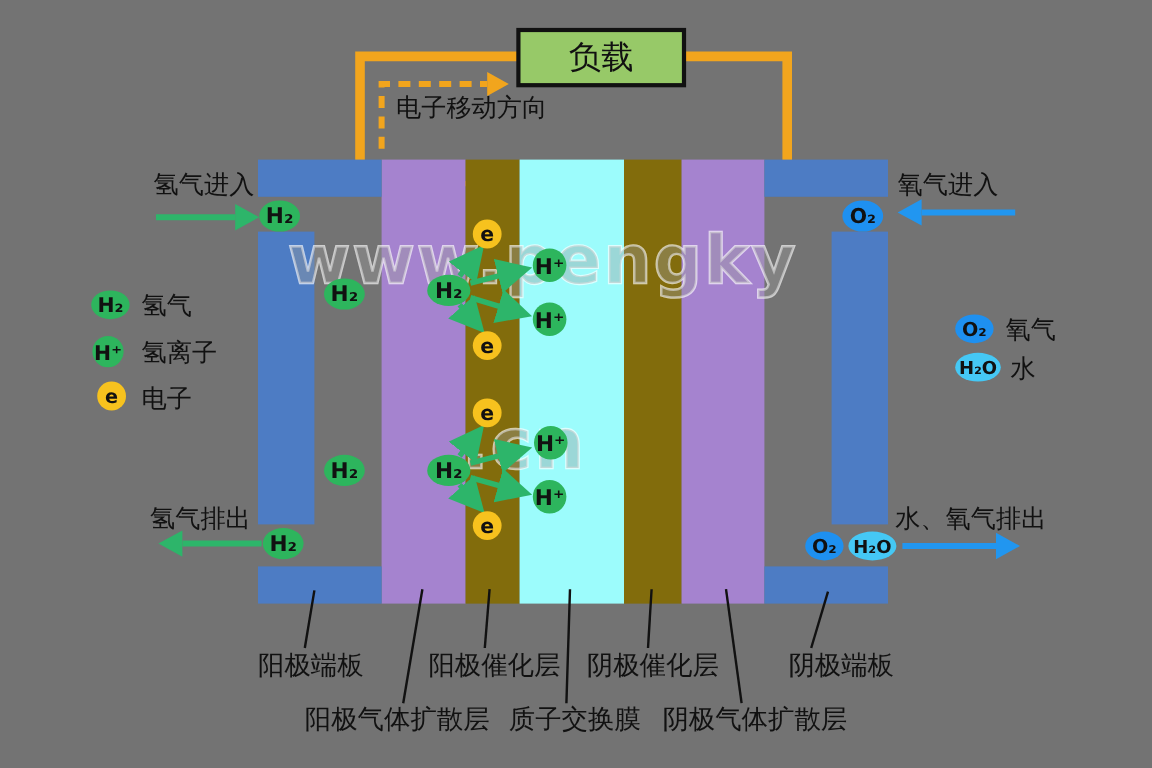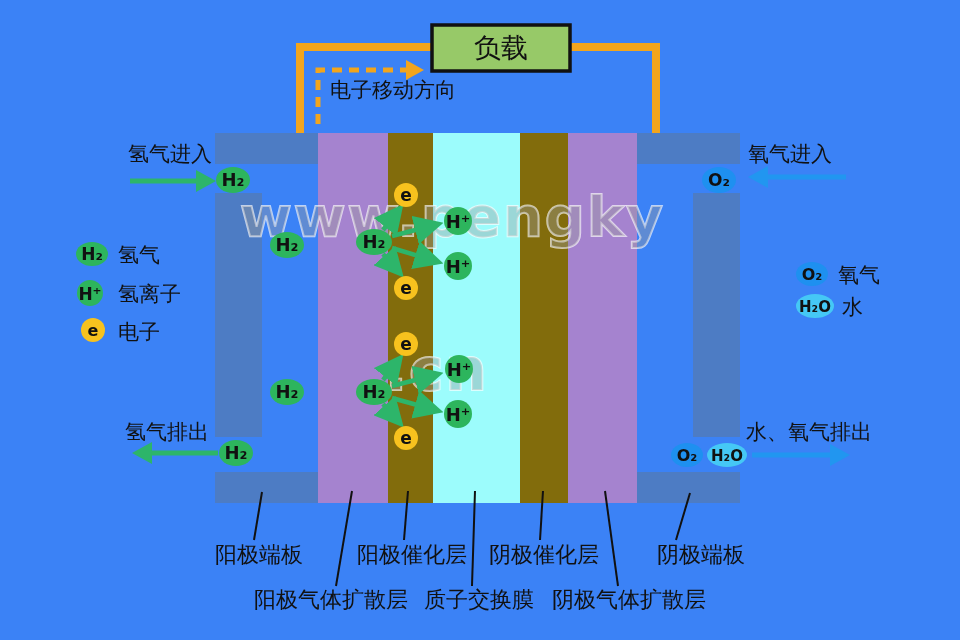--- a/index.html
+++ b/index.html
@@ -1,16 +1,16 @@
 <!DOCTYPE html>
 <html><head>
 <meta charset="utf-8">
 <style>
   html,body{margin:0;padding:0;background:#ffffff;}
-  .stage{width:960px;height:640px;position:relative;background:#3b82f6;overflow:hidden;}
+  .stage{width:960px;height:640px;position:relative;background:#737373;overflow:hidden;}
   svg{display:block;}
   text{font-family:"DejaVu Sans","Liberation Sans",sans-serif;fill:#111;}
   .cn-label{font-size:21px;}
   .cn-label-lg{font-size:22px;}
   .mol{font-weight:bold;}
   .load-text{font-size:27px;}
   .watermark{font-weight:bold;fill:#9a9a9a;fill-opacity:.38;stroke:#ffffff;stroke-opacity:.65;stroke-width:2px;paint-order:stroke;letter-spacing:2px;}
 </style>
 </head>
 <body>

